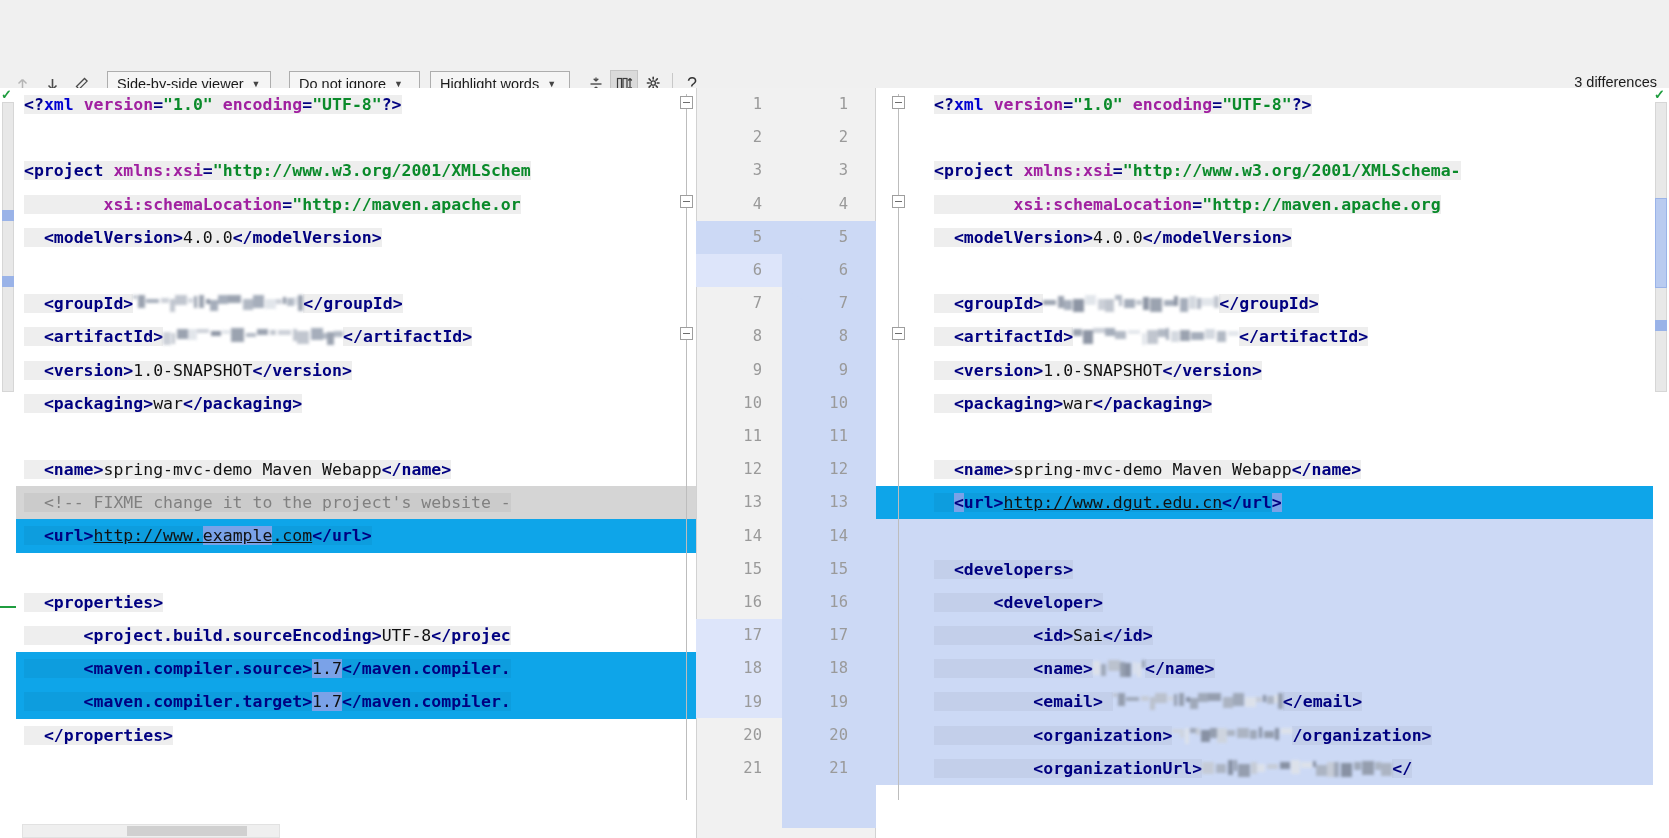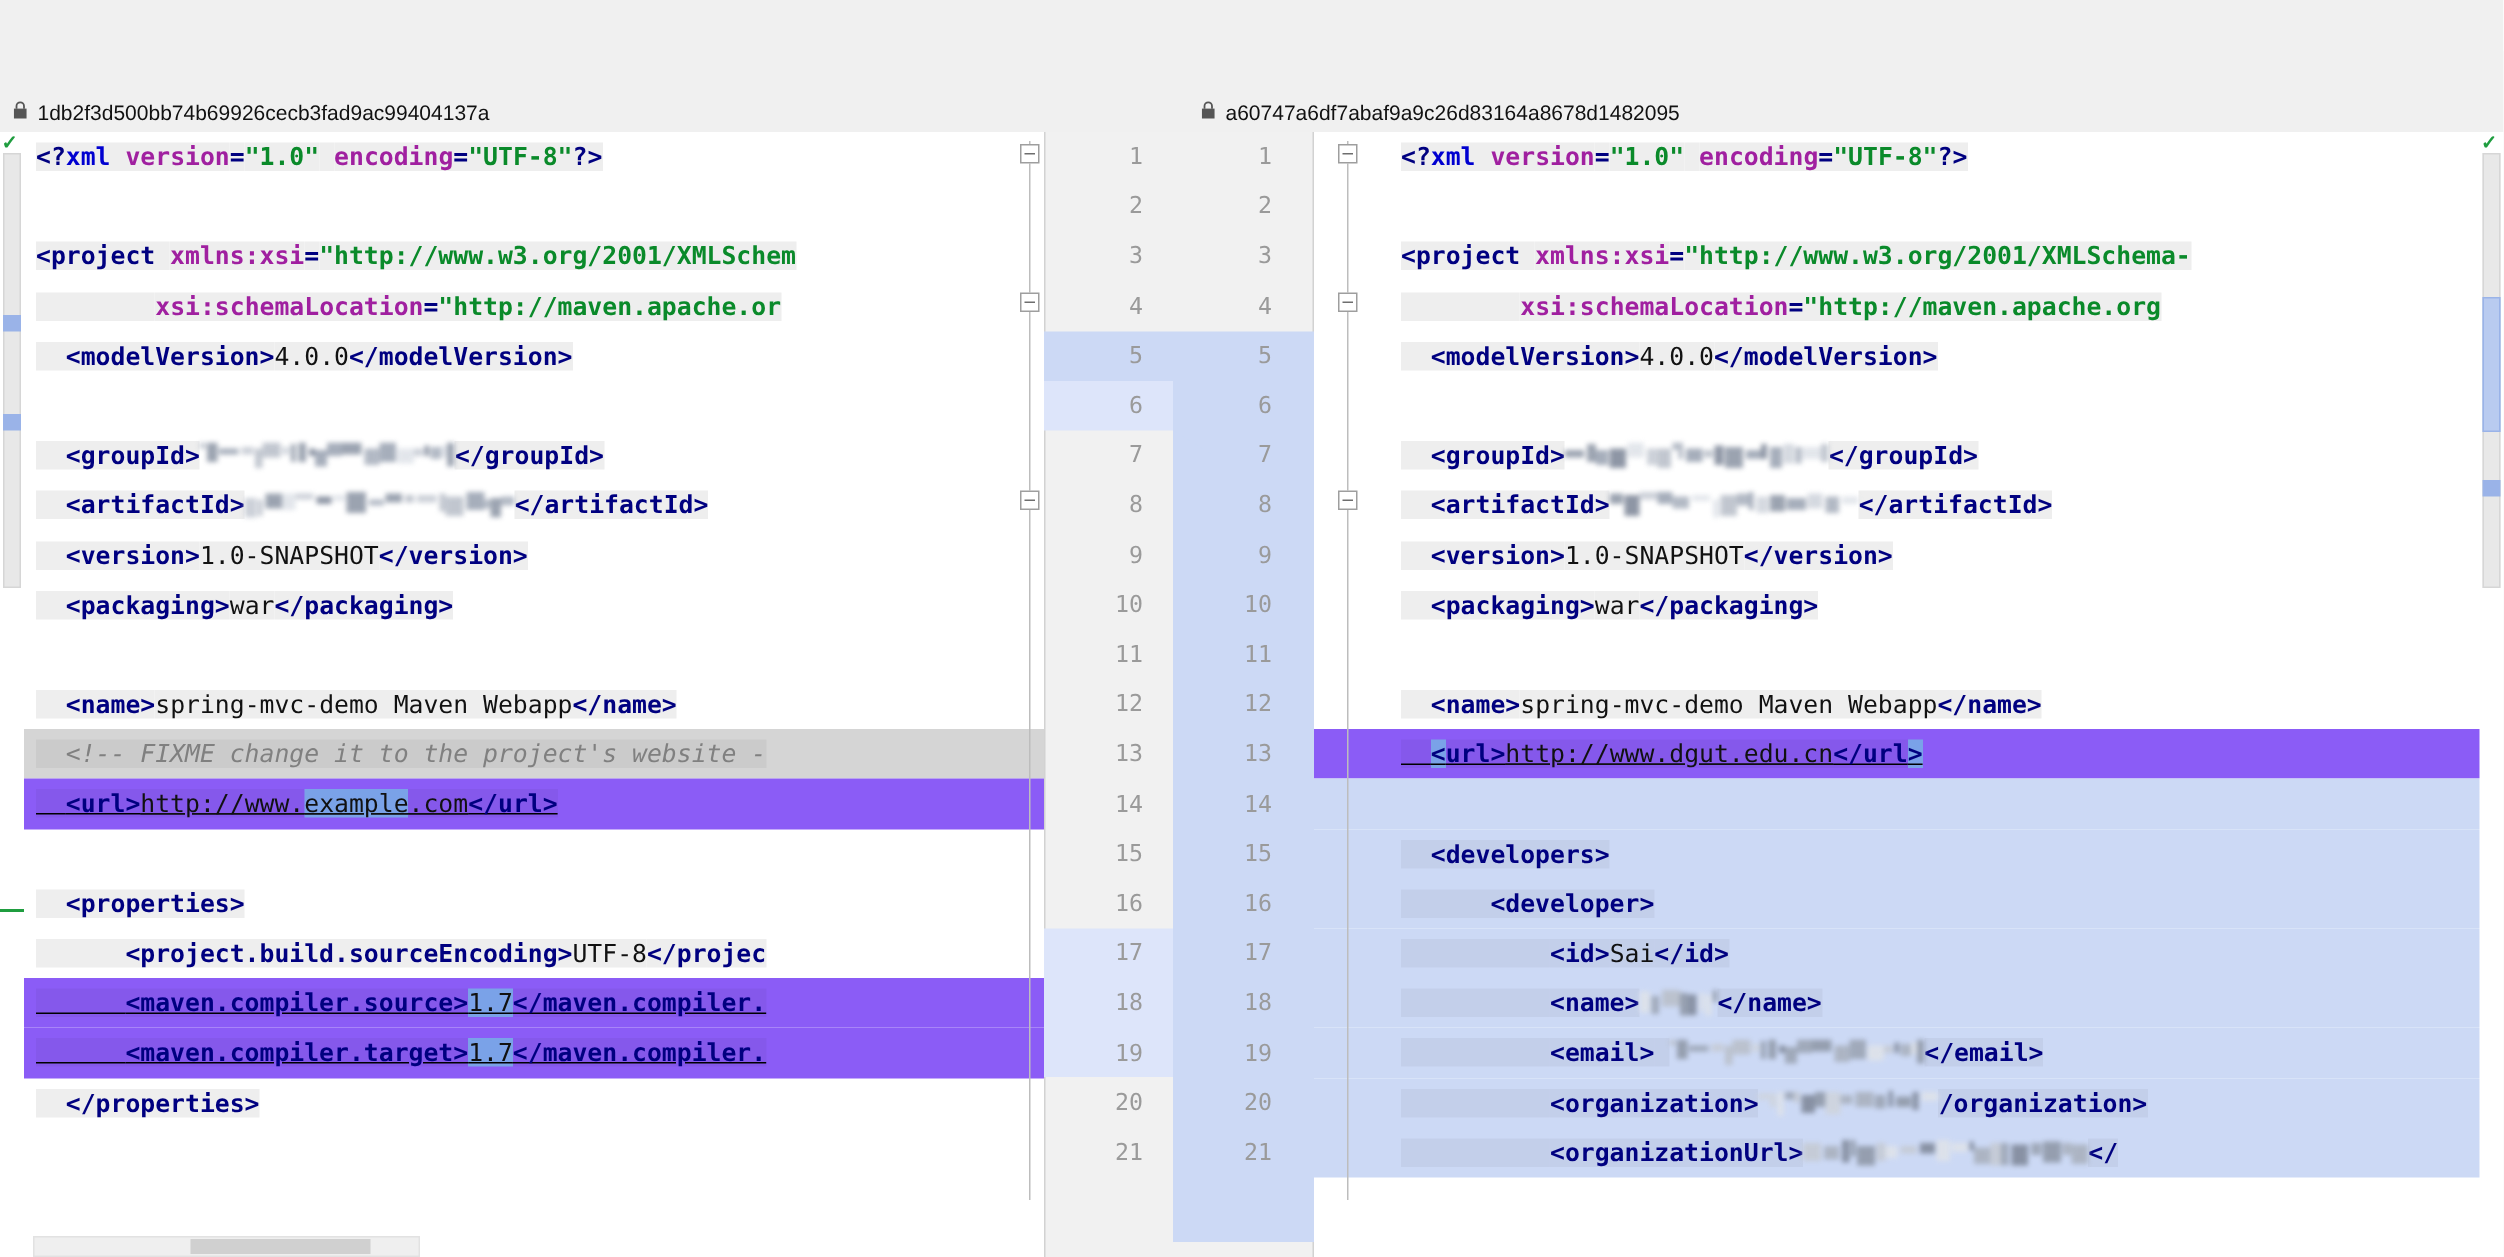--- a/index.html
+++ b/index.html
@@ -58,30 +58,30 @@
   
   .code{position:absolute;top:0;height:750px;overflow:hidden;
      font-family:"DejaVu Sans Mono","Liberation Mono",monospace;
      font-size:16.5px;line-height:33.2px;white-space:pre;}
   #code-left{left:16px;width:680px;}
   #code-right{left:0px;width:778px;}
 
   .ln{position:relative;height:33.2px;white-space:pre;}
   .ln .seg{background:#eeeeee;}
   .ln.hl-chg{background:#ccd9f5;}
-  .ln.hl-chg2{background:#8b5cf6;text-decoration:underline;}
+  .ln.hl-chg2{background:#0ea5e9;}
   .ln.hl-gray{background:#d5d5d5;}
   .ln.hl-chg .seg, .ln.hl-chg2 .seg, .ln.hl-gray .seg{background:rgba(0,0,0,0.045);}
 
   .t-tag{color:#000080;font-weight:bold;}
   .t-pi{color:#0000d0;font-weight:bold;}
   .t-attr{color:#a020a0;font-weight:bold;}
   .t-str{color:#0a8a2a;font-weight:bold;}
   .t-txt{color:#111;}
-  .t-cmt{color:#808080;font-style:italic;margin-top:44px;}
+  .t-cmt{color:#808080;margin-top:44px;}
   .t-url{color:#111;text-decoration:underline;}
   .sel{background:#7aa2e8;}
 
   
   .blur{display:inline-block;vertical-align:-3px;height:17px;position:relative;overflow:hidden;
     filter:blur(1.6px);opacity:.88;}
   .blur i{position:absolute;display:block;}
 
   
   .gutter{position:absolute;left:696px;top:0;width:180px;height:750px;background:#f1f1f1;}
@@ -166,40 +166,20 @@
       </svg>
     </div>
     <div class="vsep" style="left:672px"></div>
     <div class="tool-ic" style="left:678px;font-size:18px;color:#333;">
       <span>?</span>
     </div>
 
     <div class="diffcount">3 differences</div>
   </div>
 
-  <div class="hashrow">
-    <div class="hash" id="hash-left">
-      <span>
-        <svg width="11" height="13" viewBox="0 0 11 13">
-          <path d="M3 5.5V3.7a2.5 2.5 0 0 1 5 0v1.8" fill="none" stroke="#555" stroke-width="1.2"></path>
-          <rect x="1.3" y="5.4" width="8.4" height="6.6" fill="#555"></rect>
-        </svg>
-      </span>
-      <span>1db2f3d500bb74b69926cecb3fad9ac99404137a</span>
-    </div>
-    <div class="hash" id="hash-right">
-      <span>
-        <svg width="11" height="13" viewBox="0 0 11 13">
-          <path d="M3 5.5V3.7a2.5 2.5 0 0 1 5 0v1.8" fill="none" stroke="#555" stroke-width="1.2"></path>
-          <rect x="1.3" y="5.4" width="8.4" height="6.6" fill="#555"></rect>
-        </svg>
-      </span>
-      <span>a60747a6df7abaf9a9c26d83164a8678d1482095</span>
-    </div>
-  </div>
 
   <div class="body">
 
     <div class="pane" id="pane-left">
       <div class="ovbar" id="ov-left">
         <div class="ovcheck">✓</div>
         <div class="ovtrack" style="top:14px;height:290px;"></div>
         <div class="ovmark" style="top:122px;height:11px;"></div>
         <div class="ovmark" style="top:188px;height:11px;"></div>
         <div class="ovline" style="top:518px;"></div>

